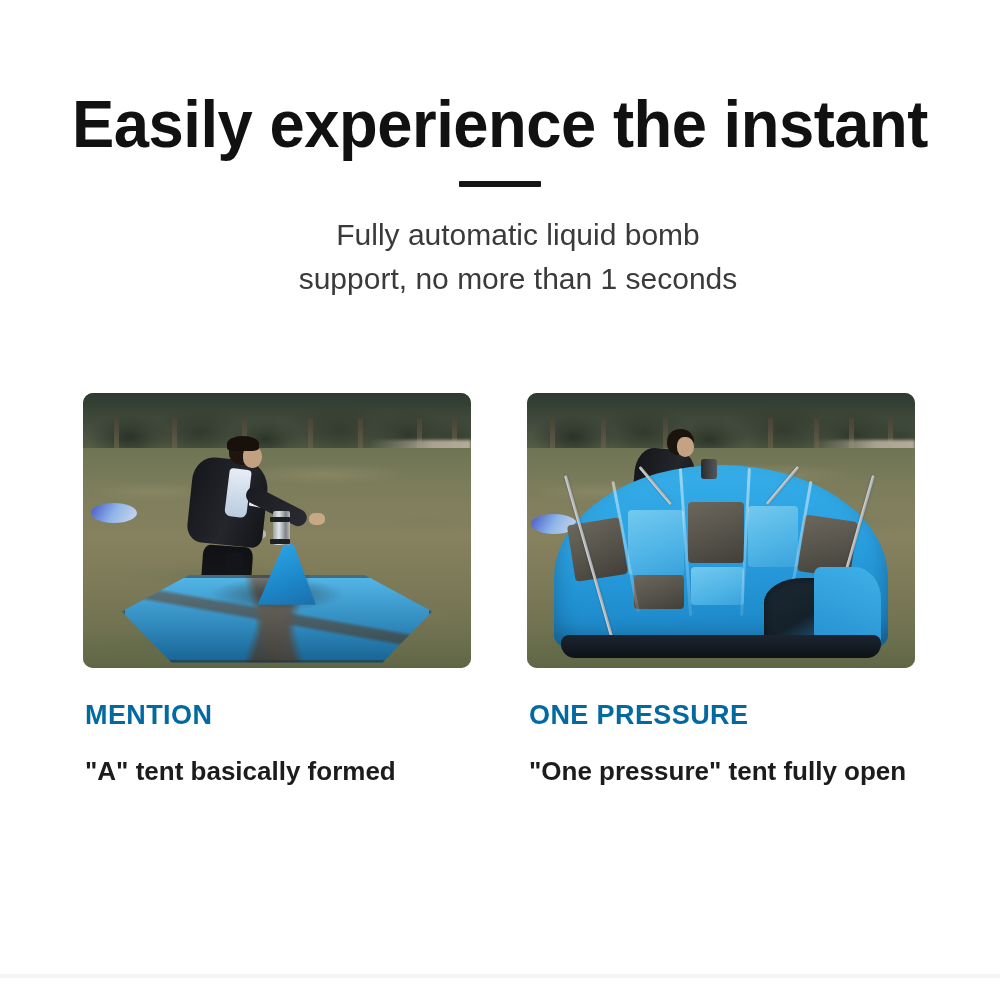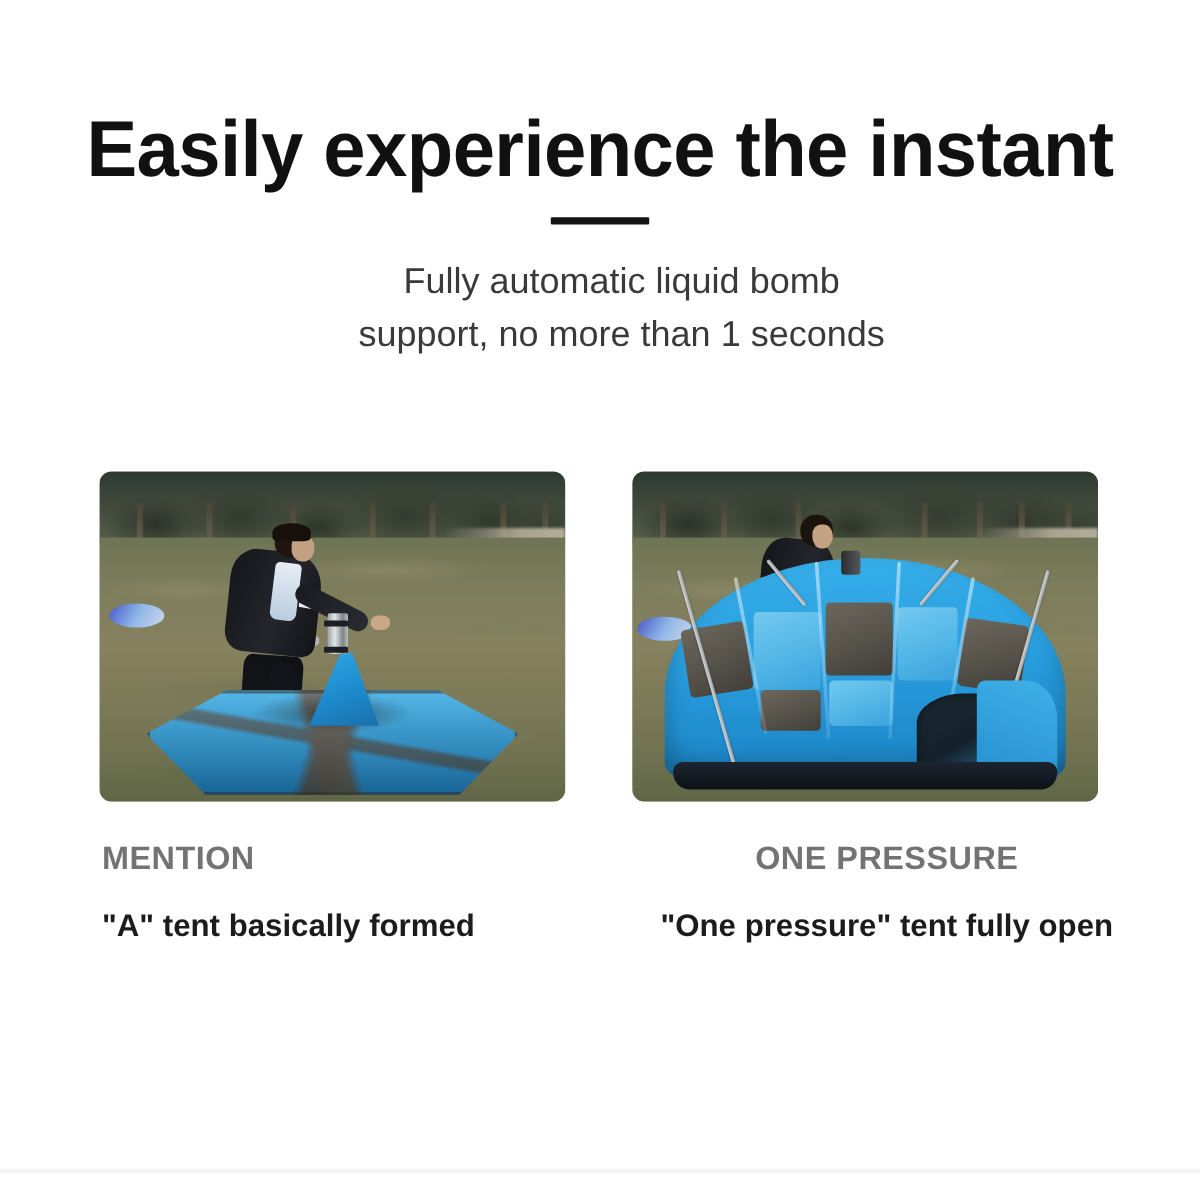--- a/index.html
+++ b/index.html
@@ -271,24 +271,24 @@
   }
   .door-flap {
     position:absolute; right:2%; bottom:4%; width:20%; height:42%;
     background:linear-gradient(200deg,#3fb0e8,#2590cf);
     border-radius:10% 40% 10% 8%;
   }
 
   
   .cap { position:absolute; width:420px; }
   .cap.left  { left:85px; top:698px; }
-  .cap.right { left:529px; top:698px;text-align:center; }
+  .cap.right { left:529px; top:698px; }
   .cap-title {
     font-size:27px; font-weight:700; letter-spacing:.4px;
-    color:#737373; line-height:34px;
+    color:#0369a1; line-height:34px;
   }
   .cap-desc {
     margin-top:22px;
     font-size:26px; font-weight:600; color:#1c1c1c; line-height:34px;
     white-space:nowrap;
   }
 
   .bottom-band {
     position:absolute; left:0; top:974px; width:1000px; height:4px;
     background:#f4f4f4;

